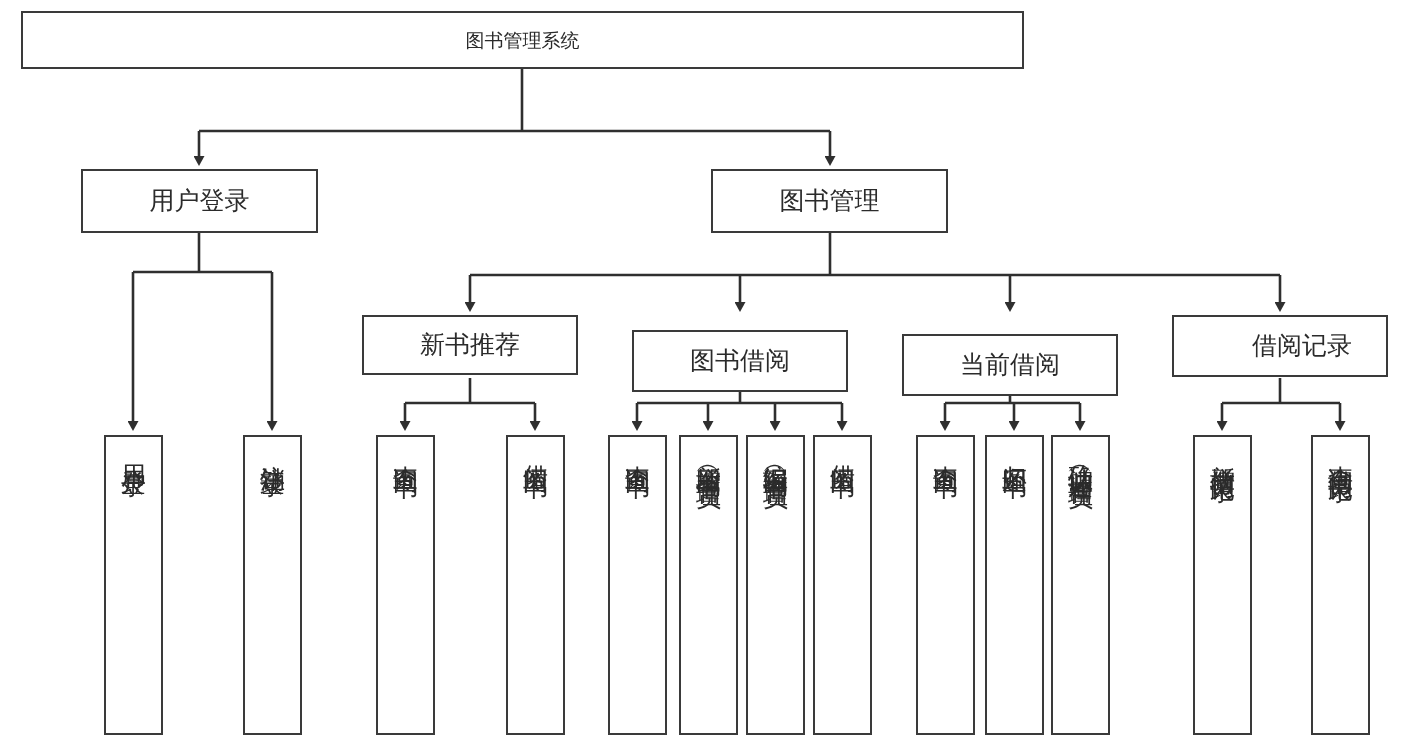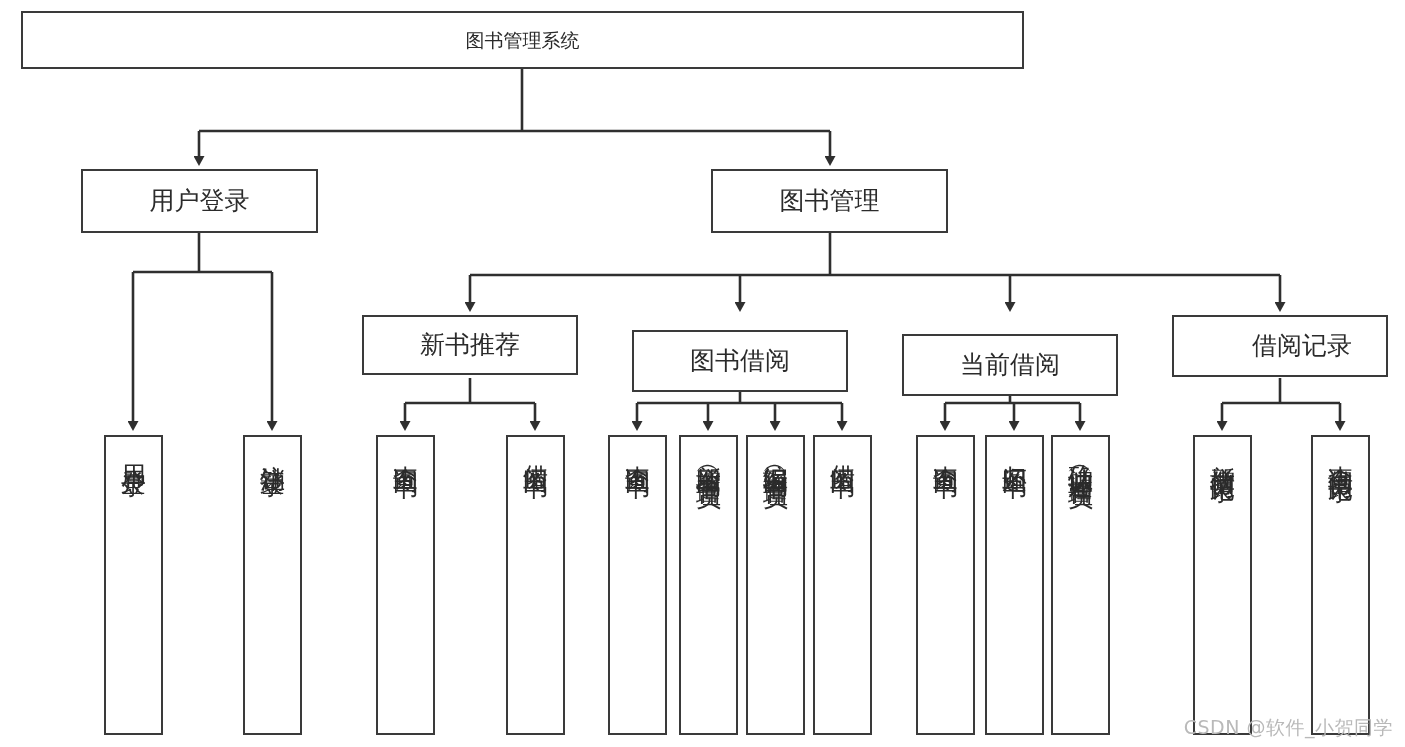--- a/index.html
+++ b/index.html
@@ -195,15 +195,14 @@
   </div>
 
   <div class="node v-node" style="left:1193px; top:435px; width:59px; height:300px;">
     <span class="lbl">新增借阅记录</span>
   </div>
 
   <div class="node v-node" style="left:1311px; top:435px; width:59px; height:300px;">
     <span class="lbl">查询借阅记录</span>
   </div>
 
-  <div id="watermark">CSDN @软件_小贺同学</div>
 
 </div>
 
 </body></html>

